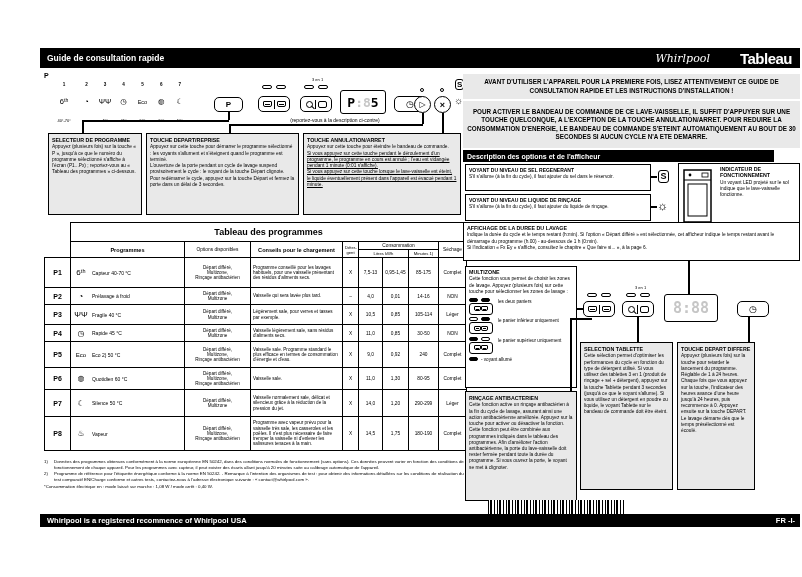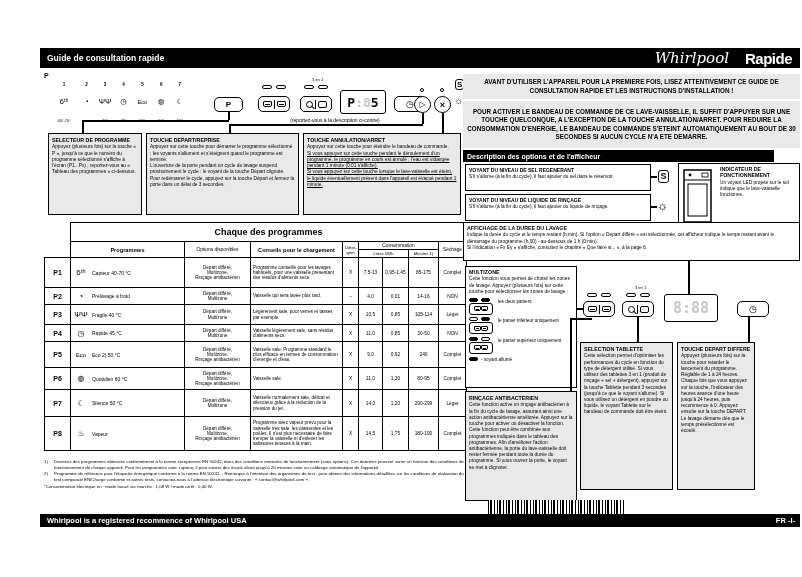--- a/index.html
+++ b/index.html
@@ -51,22 +51,22 @@
   .stripico{font-size:7.5px;line-height:10px;}
   .striptemp{font-size:4px;}
 </style>
 </head>
 <body>
 
 <div id="page">
 
   <div class="abs bar" style="left:40px;top:48px;width:760px;height:20px;">
     <div style="font-weight:bold;font-size:8.5px;padding-left:7px;flex:1;">Guide de consultation rapide</div>
-    <div style="font-family:'DejaVu Serif',serif;font-style:italic;font-size:15px;margin-right:16px;">Whirlpool</div>
-    <div style="font-weight:bold;font-size:15px;letter-spacing:-0.5px;padding-right:8px;">Rapide</div>
+    <div style="font-family:'DejaVu Serif',serif;font-style:italic;font-size:11px;margin-right:30px;">Whirlpool</div>
+    <div style="font-weight:bold;font-size:15px;letter-spacing:-0.5px;padding-right:8px;">Tableau</div>
   </div>
 
   <div class="abs" style="left:44px;top:72px;width:155px;">
     <span style="font-size:7px;font-weight:bold;vertical-align:top;">P</span>
     <span class="stripcol" style="width:22px;"><span class="stripnum">1</span><br><span class="stripico">6ᵗʰ</span><br><span class="striptemp">40°-70°</span></span>
     <span class="stripcol" style="width:14px;"><span class="stripnum">2</span><br><span class="stripico">◔</span><br><span class="striptemp"></span></span>
     <span class="stripcol" style="width:14px;"><span class="stripnum">3</span><br><span class="stripico">ΨΨ</span><br><span class="striptemp">40°</span></span>
     <span class="stripcol" style="width:14px;"><span class="stripnum">4</span><br><span class="stripico">◷</span><br><span class="striptemp">45°</span></span>
     <span class="stripcol" style="width:15px;"><span class="stripnum">5</span><br><span class="stripico" style="font-size:5.5px;">Eco</span><br><span class="striptemp">50°</span></span>
     <span class="stripcol" style="width:14px;"><span class="stripnum">6</span><br><span class="stripico">◍</span><br><span class="striptemp">60°</span></span>
@@ -153,21 +153,21 @@
           <col style="width:92px;">
         <col style="width:16px;">
           <col style="width:24px;">
           <col style="width:26px;">
           <col style="width:30px;">
           <col style="width:28px;">
       </colgroup>
       <tbody>
           <tr style="height:19px;">
         <td class="nb"></td>
-        <td class="ttl" colspan="8">Chaque des programmes</td>
+        <td class="ttl" colspan="8">Tableau des programmes</td>
       </tr>
       <tr style="height:8px;">
         <td class="nb"></td>
         <td class="th" rowspan="2" style="font-size:5.6px;font-weight:bold;">Programmes</td>
         <td class="th" rowspan="2">Options disponibles</td>
         <td class="th" rowspan="2" style="font-size:5.6px;font-weight:bold;">Conseils pour le chargement</td>
         <td class="th" rowspan="2" style="white-space:pre-line;font-size:4.2px;">Déter-
 gent</td>
         <td class="th" colspan="3">Consommation</td>
         <td class="th" rowspan="2">Séchage</td>

